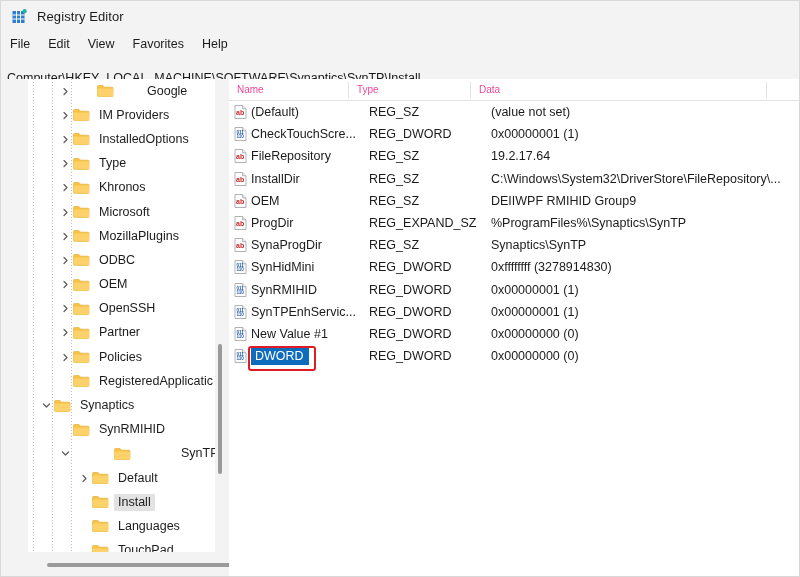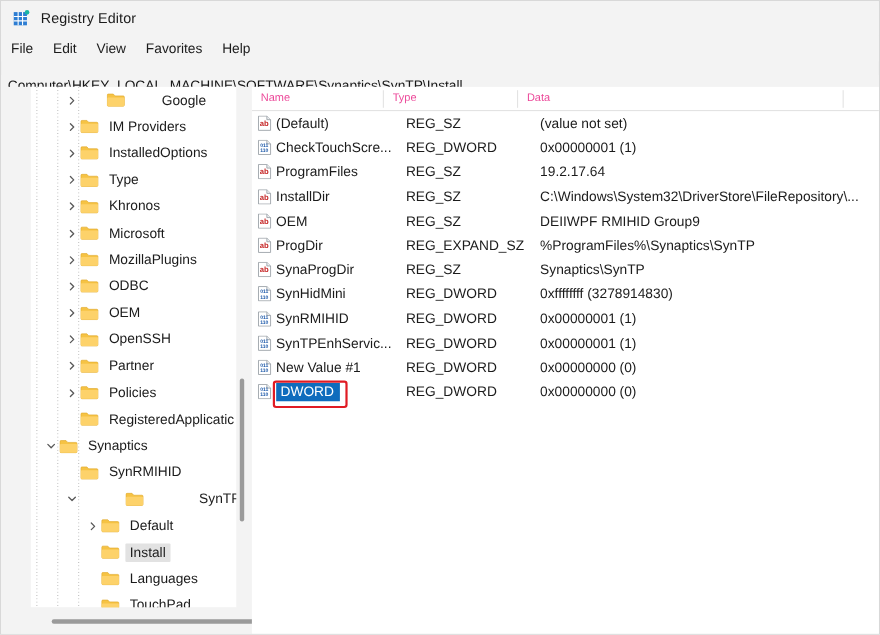--- a/index.html
+++ b/index.html
@@ -439,21 +439,21 @@
             <span class="c-data">0x00000001 (1)</span>
           </div>
           <div class="lrow">
             <span class="ricon">
               <svg width="13" height="14" viewBox="0 0 13 14">
                 <path d="M1 0.5 H8.6 L12 3.8 V13.5 H1 Z" fill="#ffffff" stroke="#9aa0a6" stroke-width="0.8"></path>
                 <path d="M8.6 0.5 V3.8 H12" fill="#eceff1" stroke="#9aa0a6" stroke-width="0.8"></path>
                 <text x="6.2" y="9.6" font-family="Liberation Sans, sans-serif" font-size="7" font-weight="bold" fill="#c62828" text-anchor="middle">ab</text>
               </svg>
             </span>
-            <span class="c-name">ProgramFiles</span>
+            <span class="c-name">FileRepository</span>
             <span class="c-type">REG_SZ</span>
             <span class="c-data">19.2.17.64</span>
           </div>
           <div class="lrow">
             <span class="ricon">
               <svg width="13" height="14" viewBox="0 0 13 14">
                 <path d="M1 0.5 H8.6 L12 3.8 V13.5 H1 Z" fill="#ffffff" stroke="#9aa0a6" stroke-width="0.8"></path>
                 <path d="M8.6 0.5 V3.8 H12" fill="#eceff1" stroke="#9aa0a6" stroke-width="0.8"></path>
                 <text x="6.2" y="9.6" font-family="Liberation Sans, sans-serif" font-size="7" font-weight="bold" fill="#c62828" text-anchor="middle">ab</text>
               </svg>

